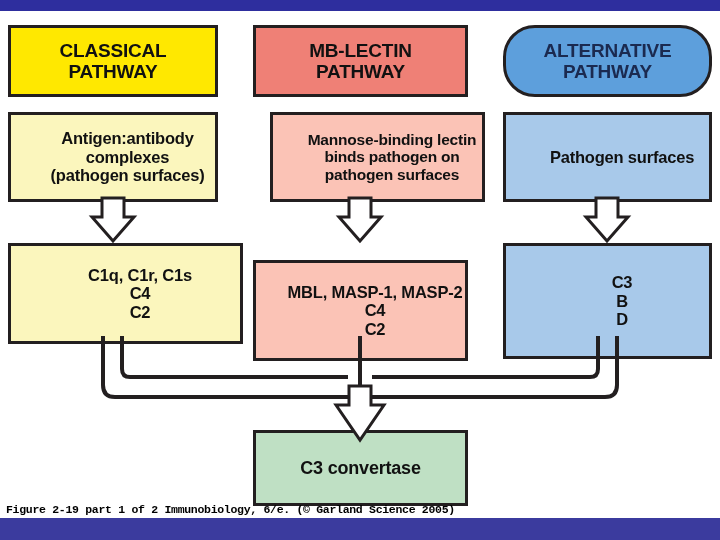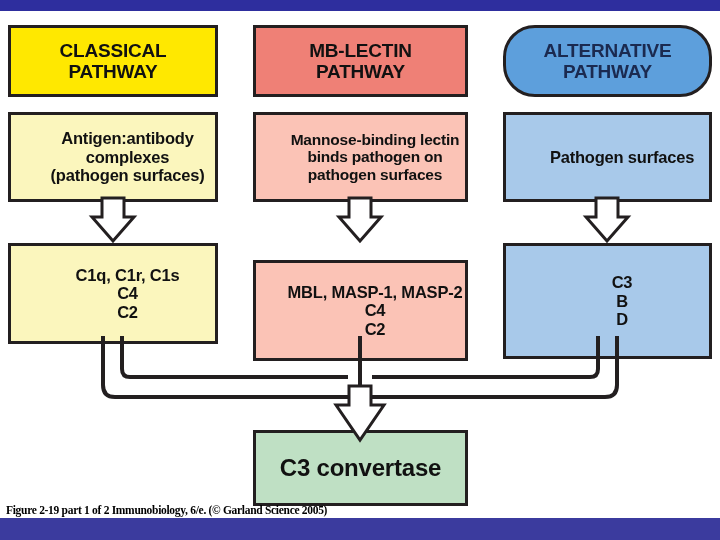--- a/index.html
+++ b/index.html
@@ -39,21 +39,21 @@
     line-height:1.12;
     letter-spacing:-0.2px;
   }
 
   .hdr{font-size:19px;}
   .hdr.alt{color:#1b2a50;}
 
   .cell{font-size:16.5px;padding-left:29px;}
   .cell.small{font-size:15.5px;}
 
-  .conv{font-size:24px;}
+  .conv{font-size:18px;}
 
   
   .c1-head{background:#ffe800;}
   .c1-body{background:#fbf6bd;}
   .c2-head{background:#ef8076;}
   .c2-body{background:#fbc3b6;}
   .c3-head{background:#5d9fdc;}
   .c3-body{background:#a8c9ea;}
   .green{background:#bfe0c4;}
 
@@ -63,21 +63,21 @@
   }
 
   .caption{
     position:absolute;
     left:6px;bottom:24px;
     font-size:11.5px;
     font-weight:bold;
     color:#000000;
     letter-spacing:-0.3px;
     white-space:nowrap;
-    font-family:Liberation Serif, serif;
+    font-family:Liberation Mono, monospace;
   }
 </style>
 </head>
 <body>
 
 <div id="slide">
 
   <div class="frame-bar frame-top"></div>
 
   <div class="board">
@@ -104,33 +104,33 @@
     </div>
 
     <div class="box cell c1-body" style="left:8px;top:101px;width:210px;height:90px;">
       <span>
         <span>Antigen:antibody</span><br>
         <span>complexes</span><br>
         <span>(pathogen surfaces)</span>
       </span>
     </div>
 
-    <div class="box cell small c2-body" style="left:253px;top:101px;width:215px;height:90px;">
+    <div class="box cell small c2-body" style="left:270px;top:101px;width:215px;height:90px;">
       <span>
         <span>Mannose-binding lectin</span><br>
         <span>binds pathogen on</span><br>
         <span>pathogen surfaces</span>
       </span>
     </div>
 
     <div class="box cell c3-body" style="left:503px;top:101px;width:209px;height:90px;">
       <span>Pathogen surfaces</span>
     </div>
 
-    <div class="box cell c1-body" style="left:8px;top:232px;width:210px;height:101px;">
+    <div class="box cell c1-body" style="left:8px;top:232px;width:235px;height:101px;">
       <span>
         <span>C1q, C1r, C1s</span><br>
         <span>C4</span><br>
         <span>C2</span>
       </span>
     </div>
 
     <div class="box cell c2-body" style="left:253px;top:249px;width:215px;height:101px;">
       <span>
         <span>MBL, MASP-1, MASP-2</span><br>

